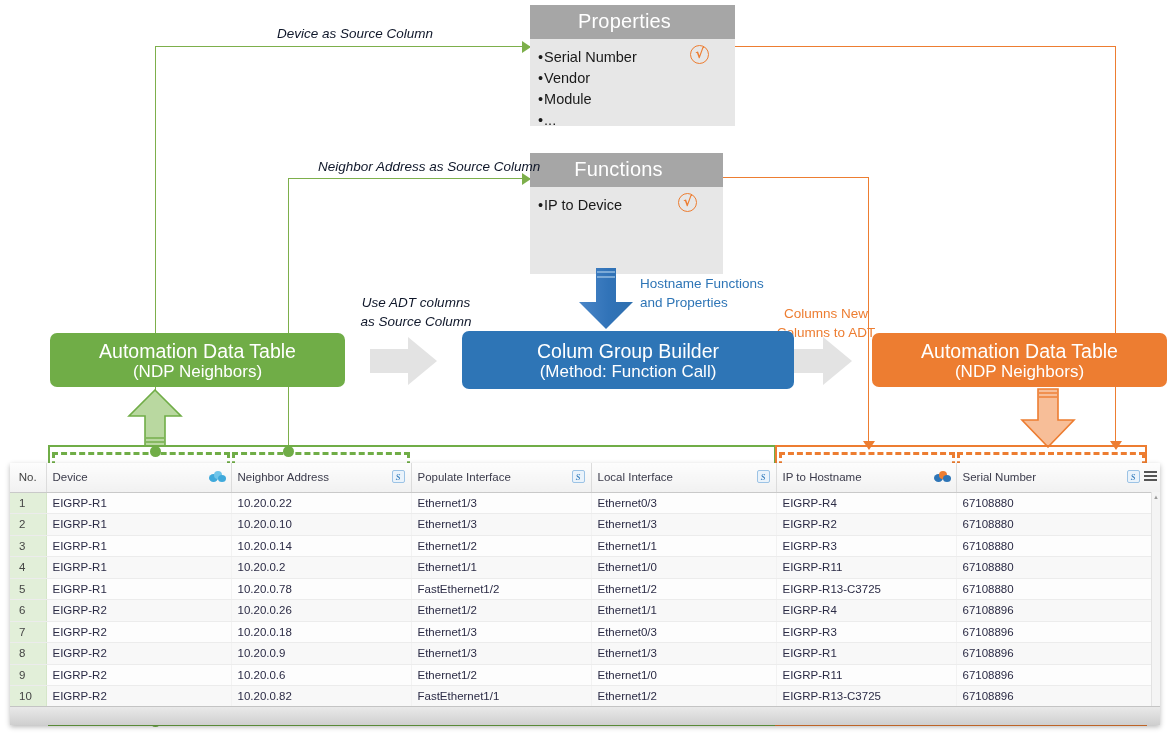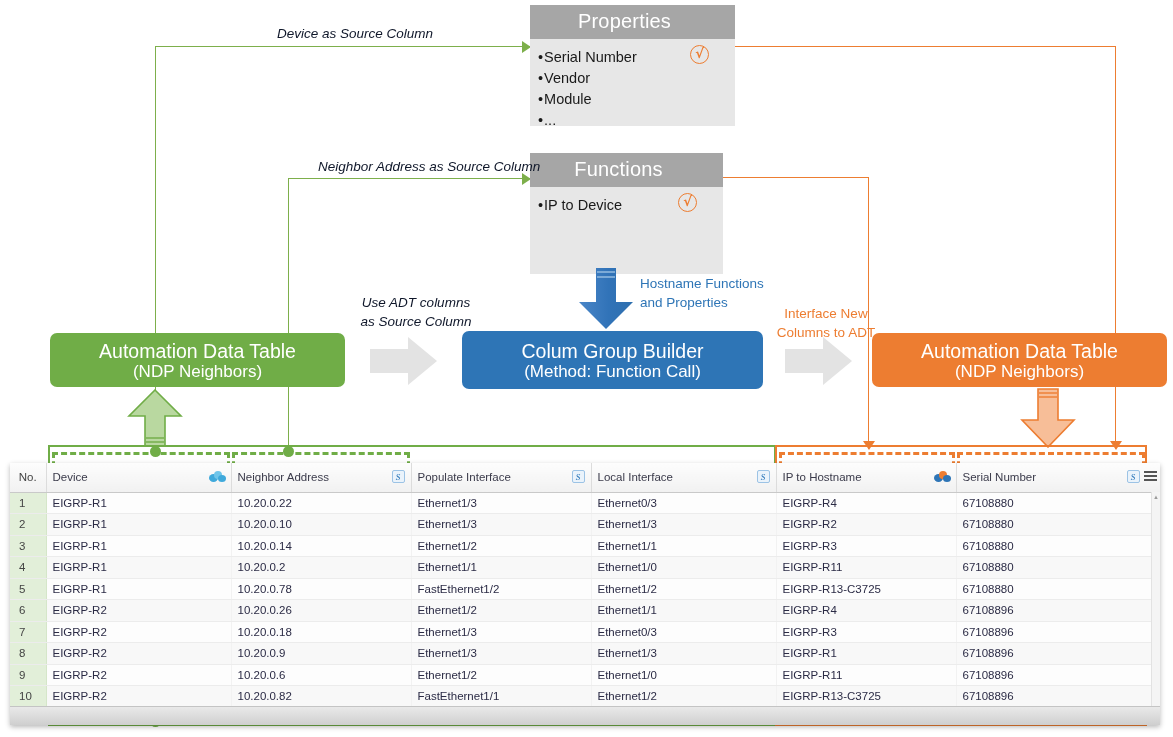--- a/index.html
+++ b/index.html
@@ -207,21 +207,21 @@
 
 <div class="cap cap-green" style="left:277px; top:25px;">Device as Source Column</div>
 <div class="cap cap-green" style="left:318px; top:158px;">Neighbor Address as Source Column</div>
 
 <div class="cap cap-green cap-center" style="left:350px; top:294px; width:132px;">Use ADT columns</div>
 <div class="cap cap-green cap-center" style="left:350px; top:313px; width:132px;">as Source Column</div>
 
 <div class="cap cap-blue" style="left:640px; top:275px;">Hostname Functions</div>
 <div class="cap cap-blue" style="left:640px; top:294px;">and Properties</div>
 
-<div class="cap cap-orange cap-center" style="left:772px; top:305px; width:108px;">Interface New</div>
+<div class="cap cap-orange cap-center" style="left:772px; top:305px; width:108px;">Columns New</div>
 <div class="cap cap-orange cap-center" style="left:772px; top:324px; width:108px;">Columns to ADT</div>
 
 <svg class="chev" style="left:370px; top:335px;" width="68" height="52" viewBox="0 0 68 52">
   <polygon points="0,14 38,14 38,2 67,26 38,50 38,38 0,38" fill="#E3E3E3"></polygon>
 </svg>
 <svg class="chev" style="left:785px; top:335px;" width="68" height="52" viewBox="0 0 68 52">
   <polygon points="0,14 38,14 38,2 67,26 38,50 38,38 0,38" fill="#E3E3E3"></polygon>
 </svg>
 
 <svg class="abs" style="left:578px; top:268px;" width="56" height="62" viewBox="0 0 56 62">
@@ -235,21 +235,21 @@
   <polygon points="18,0 38,0 38,34 55,34 28,61 1,34 18,34" fill="url(#bg1)"></polygon>
   <line x1="19" y1="4" x2="37" y2="4" stroke="#8FB8DF" stroke-width="1.6"></line>
   <line x1="19" y1="9" x2="37" y2="9" stroke="#8FB8DF" stroke-width="1.6"></line>
 </svg>
 
 <div class="procbox box-green" style="left:50px; top:333px; width:295px; height:54px;">
   <div class="t1">Automation Data Table</div>
   <div class="t2">(NDP Neighbors)</div>
 </div>
 
-<div class="procbox box-blue" style="left:462px; top:331px; width:301px; height:58px;">
+<div class="procbox box-blue" style="left:462px; top:331px; width:332px; height:58px;">
   <div class="t1">Colum Group Builder</div>
   <div class="t2">(Method: Function Call)</div>
 </div>
 
 <div class="procbox box-orange" style="left:872px; top:333px; width:295px; height:54px;">
   <div class="t1">Automation Data Table</div>
   <div class="t2">(NDP Neighbors)</div>
 </div>
 
 <svg class="abs" style="left:127px; top:389px;" width="56" height="58" viewBox="0 0 56 58">

